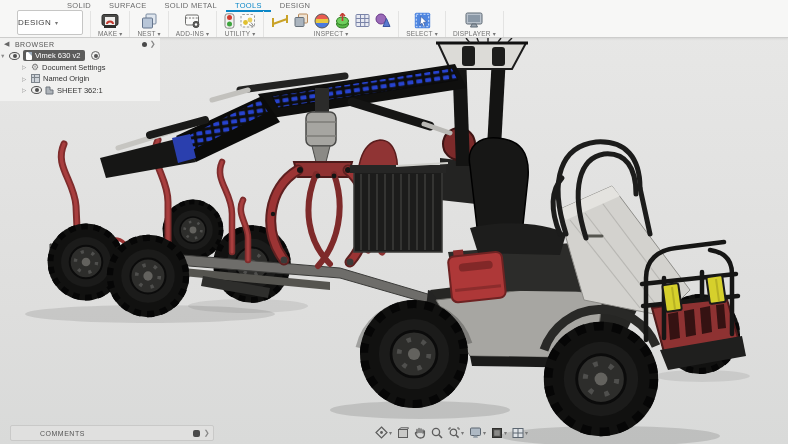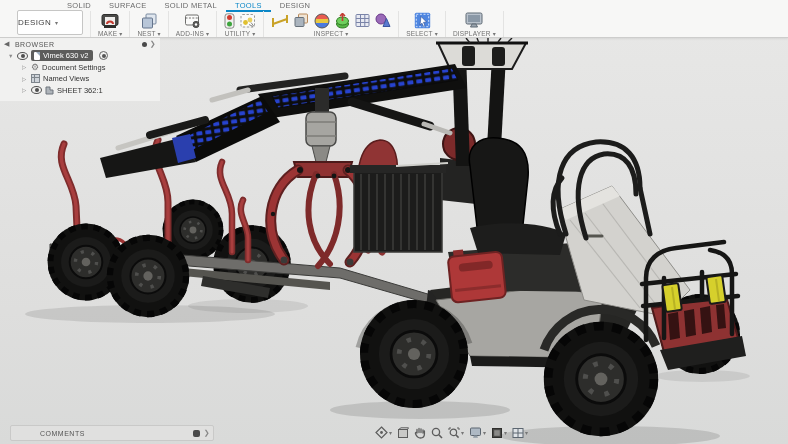--- a/index.html
+++ b/index.html
@@ -21,21 +21,21 @@
   .glabel{margin-top:1px;font-size:6.5px;color:#707070;letter-spacing:.2px;display:flex;gap:2px;align-items:center;white-space:nowrap;}
   .gicon{display:block;}
 
   
   .browser{position:absolute;left:0;top:38px;width:160px;background:rgba(242,242,241,.92);padding-bottom:5px;}
   .browser-head{height:12px;display:flex;align-items:center;font-size:7px;color:#555;letter-spacing:.5px;padding:0 4px;}
   .collapse{color:#666;font-size:7px;margin-right:5px;}
   .browser-title{flex:1;}
   .head-dot{width:5px;height:5px;border-radius:50%;background:#4a4a4a;margin-right:3px;}
   .head-ch{color:#888;font-size:7px;}
-  .row{height:11.5px;display:flex;align-items:center;font-size:7.5px;color:#333;padding-left:8px;gap:3px;white-space:nowrap;}
+  .row{height:11.5px;display:flex;align-items:center;font-size:7.5px;color:#333;gap:3px;white-space:nowrap;}
   .row.child{padding-left:22px;}
   .tri{color:#8a8a8a;font-size:5.5px;width:6px;}
   .eye{width:9px;height:6px;border:1px solid #4f4f4f;border-radius:50%;position:relative;flex:0 0 auto;}
   .eye::after{content:"";position:absolute;left:2.5px;right:2.5px;top:1px;bottom:1px;background:#4f4f4f;border-radius:50%;}
   .dim{opacity:.35;}
   .gear{font-size:9px;color:#777;line-height:1;}
   .root-badge{display:flex;align-items:center;gap:3px;background:#5c5c5b;border-radius:2px;color:#fff;padding:1px 5px 1px 3px;font-size:7.5px;}
   .doc-ic{width:6px;height:8px;background:#fff;border-radius:1px;position:relative;}
   .doc-ic::after{content:"";position:absolute;right:0;top:0;border:2px solid #9ab;border-left-color:transparent;border-bottom-color:transparent;}
   .radio{width:7px;height:7px;border:1px solid #666;border-radius:50%;margin-left:3px;position:relative;}
@@ -440,21 +440,21 @@
       <span class="tri">▷</span>
       <span class="gear">⚙</span>
       <span>Document Settings</span>
     </div>
     <div class="row child">
       <span class="tri">▷</span>
       <svg width="9" height="9" viewBox="0 0 9 9">
         <rect x="0.5" y="0.5" width="8" height="8" fill="#cfd4da" stroke="#7e858c"></rect>
         <path d="M0.5,3.5 h8 M3.5,0.5 v8" stroke="#7e858c"></path>
       </svg>
-      <span>Named Views</span>
+      <span>Named Origin</span>
     </div>
     <div class="row child">
       <span class="tri">▷</span>
       <span class="eye"></span>
       <svg width="9" height="9" viewBox="0 0 9 9">
         <path d="M1,1 h4 v3 h3 v4 h-7 Z" fill="#aeb4ba" stroke="#6e757c"></path>
       </svg>
       <span>SHEET 362:1</span>
     </div>
   </div>

